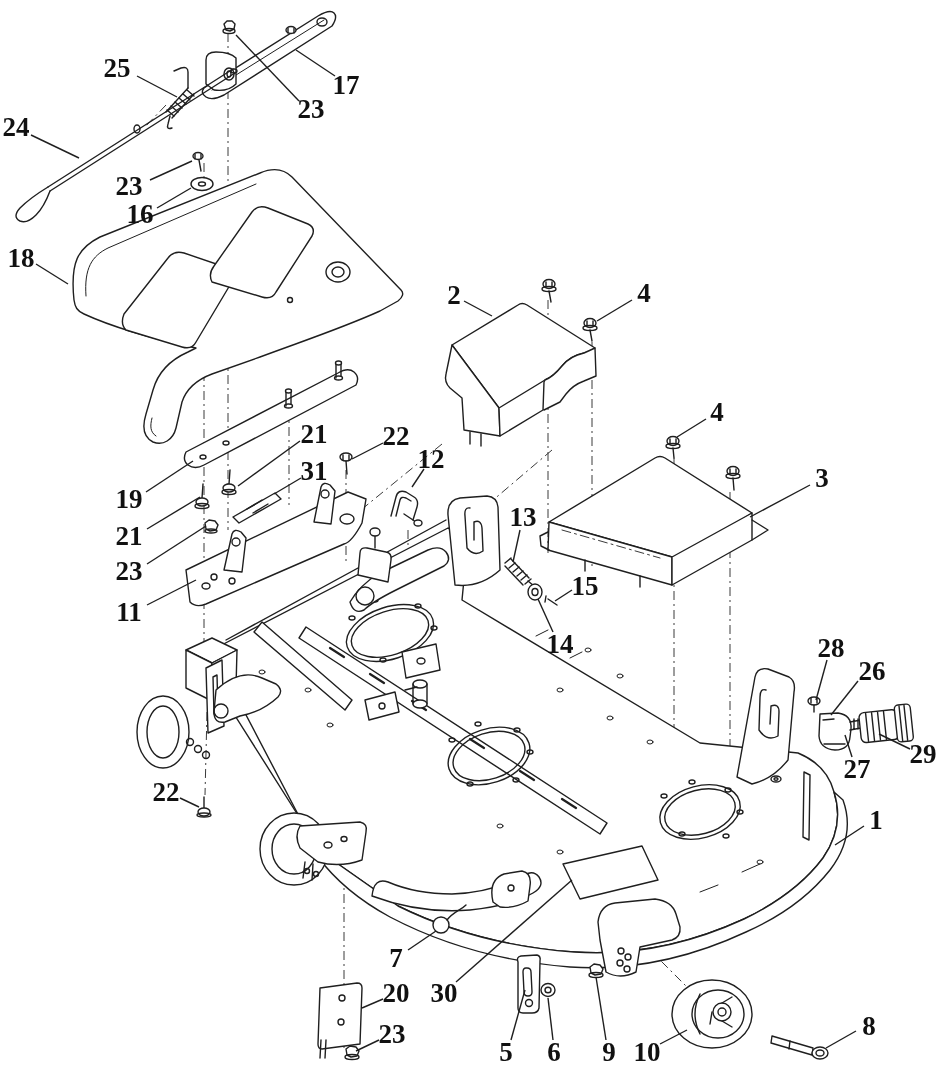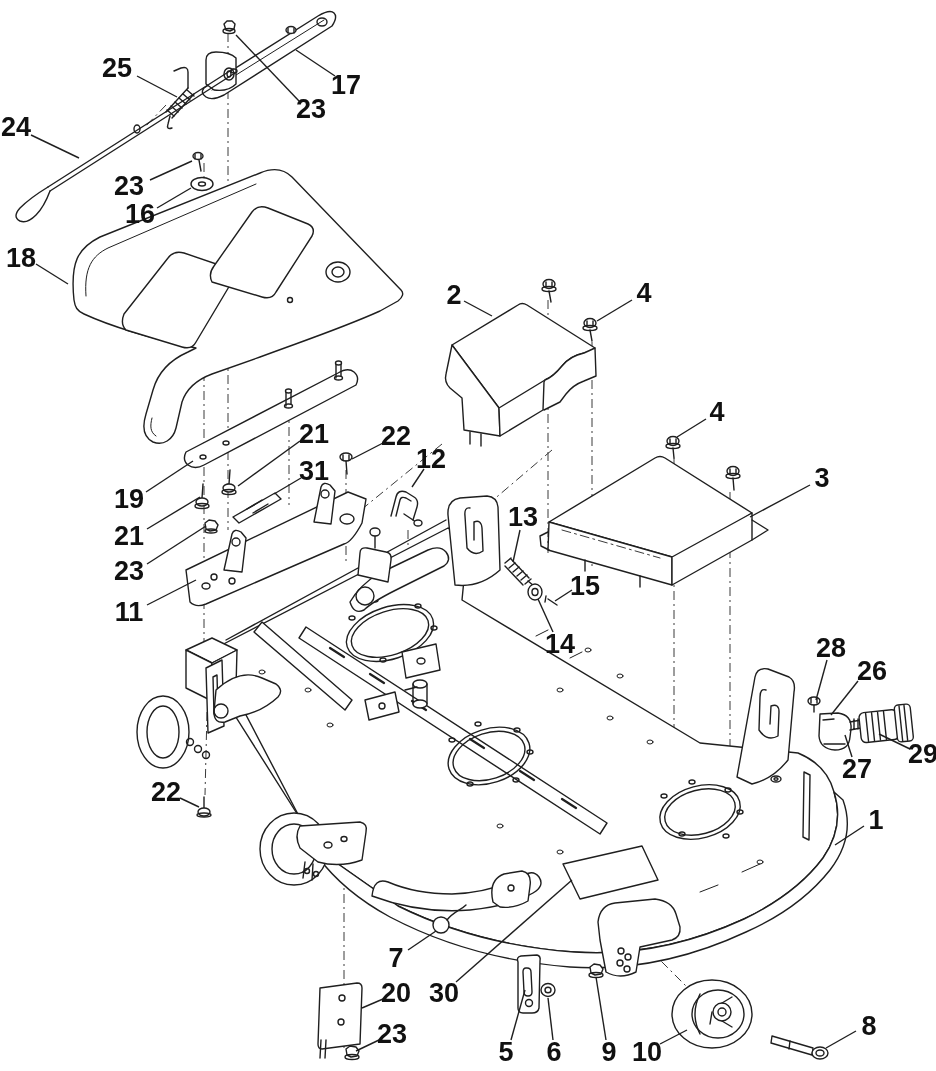--- a/index.html
+++ b/index.html
@@ -1,18 +1,18 @@
 <!DOCTYPE html>
 <html><head>
 <meta charset="utf-8">
 <title></title>
 <style>
   html,body{margin:0;padding:0;background:#fff;}
   .stage{position:relative;width:936px;height:1071px;background:#ffffff;overflow:hidden;
-         font-family:Liberation Sans, sans-serif;}
+         font-family:Liberation Serif, serif;}
   svg{position:absolute;left:0;top:0;}
   .art{stroke:#1f1f1f;fill:none;stroke-width:1.4;stroke-linejoin:round;stroke-linecap:round;}
   .fillw{fill:#ffffff;}
   .dash{stroke:#3a3a3a;stroke-width:1;stroke-dasharray:9 4 2 4;fill:none;}
   .thin{stroke-width:1;}
   .thick{stroke-width:2.2;}
   .callout-text{font-weight:bold;}
 </style>
 </head>
 <body>

